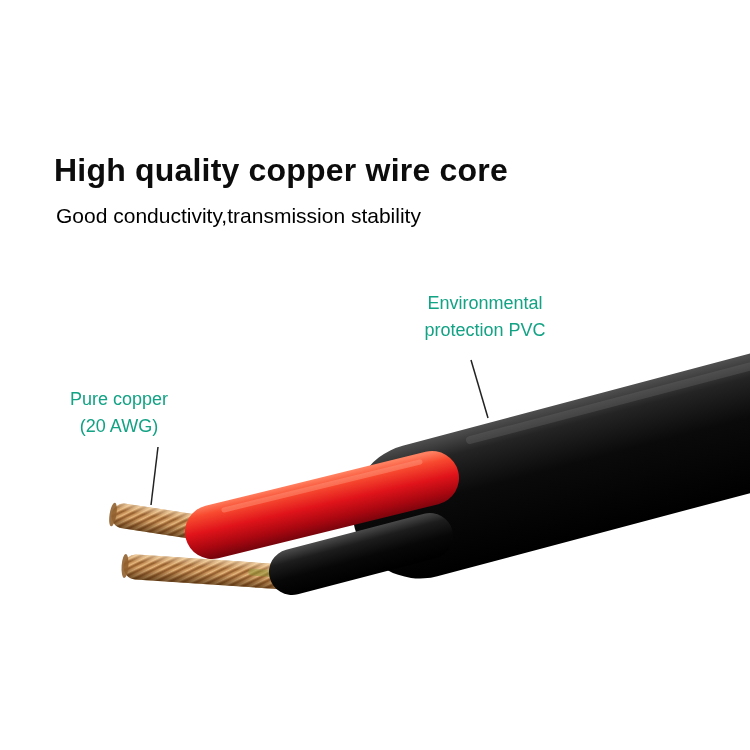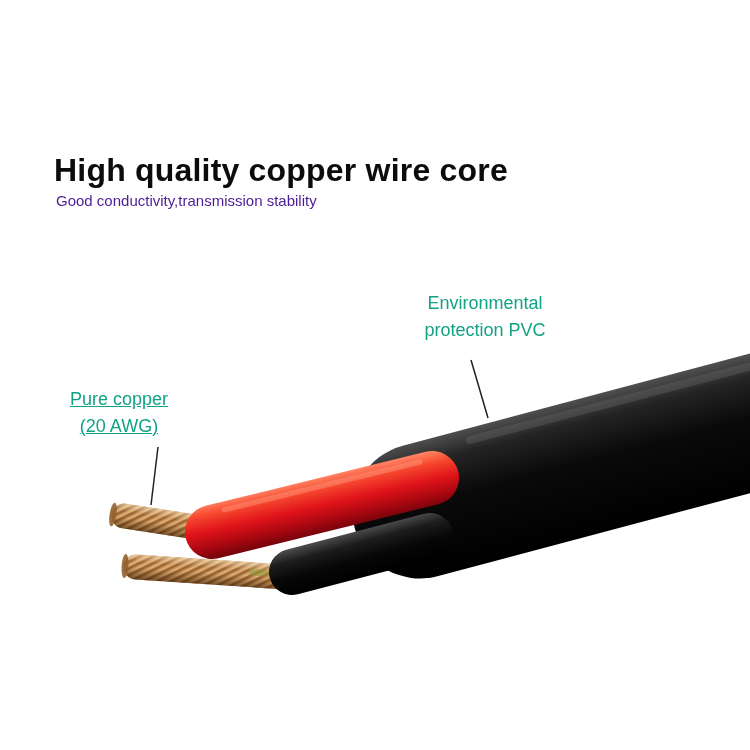--- a/index.html
+++ b/index.html
@@ -6,29 +6,29 @@
   .canvas{
     position:relative;width:750px;height:750px;background:#ffffff;
     font-family:"Liberation Sans",sans-serif;overflow:hidden;margin:16px auto;
   }
   .scene{position:absolute;left:0;top:0;}
   .title{
     position:absolute;left:54px;top:136px;margin:0;
     font-size:32px;font-weight:700;color:#0c0c0c;white-space:nowrap;letter-spacing:0.2px;
   }
   .subtitle{
-    position:absolute;left:56px;top:176px;
-    font-size:15px;font-weight:400;color:#4c1d95;white-space:nowrap;
+    position:absolute;left:56px;top:188px;
+    font-size:21px;font-weight:400;color:#000000;white-space:nowrap;
   }
   .callout{
     position:absolute;font-size:18px;color:#12a284;text-align:center;
     line-height:1.5;white-space:pre-line;
   }
   .callout.pvc{left:392px;top:274px;width:186px;}
-  .callout.copper{left:28px;top:370px;width:182px;text-decoration:underline;}
+  .callout.copper{left:28px;top:370px;width:182px;}
 </style>
 </head>
 <body>
 
 <div class="canvas">
 
   <svg class="scene" width="750" height="750" viewBox="0 0 750 750">
     <defs>
       <linearGradient id="jacketGrad" gradientUnits="userSpaceOnUse" x1="543" y1="393" x2="577" y2="523">
         <stop offset="0" stop-color="#4e4e4e"></stop>

